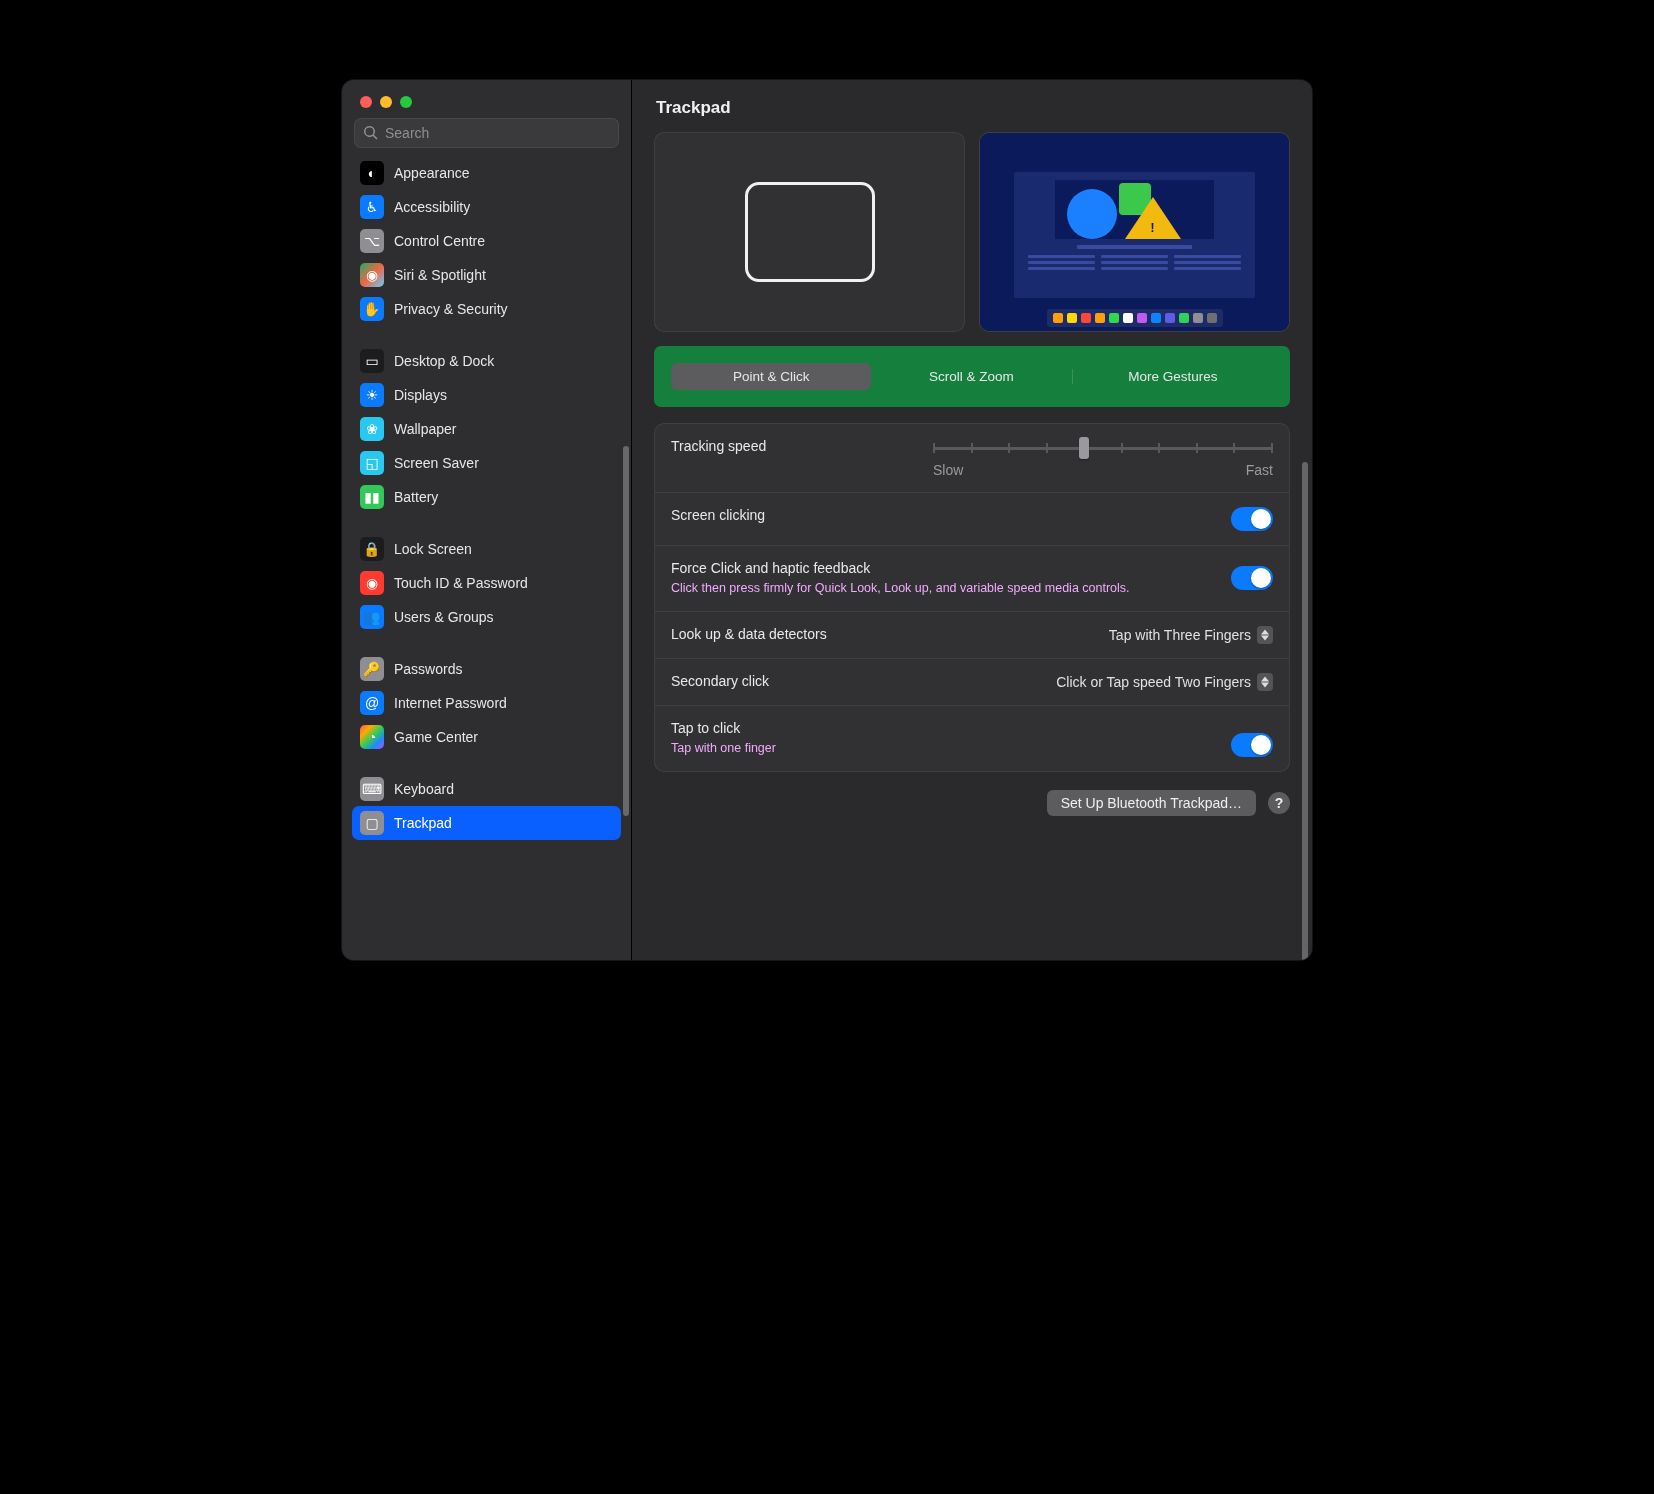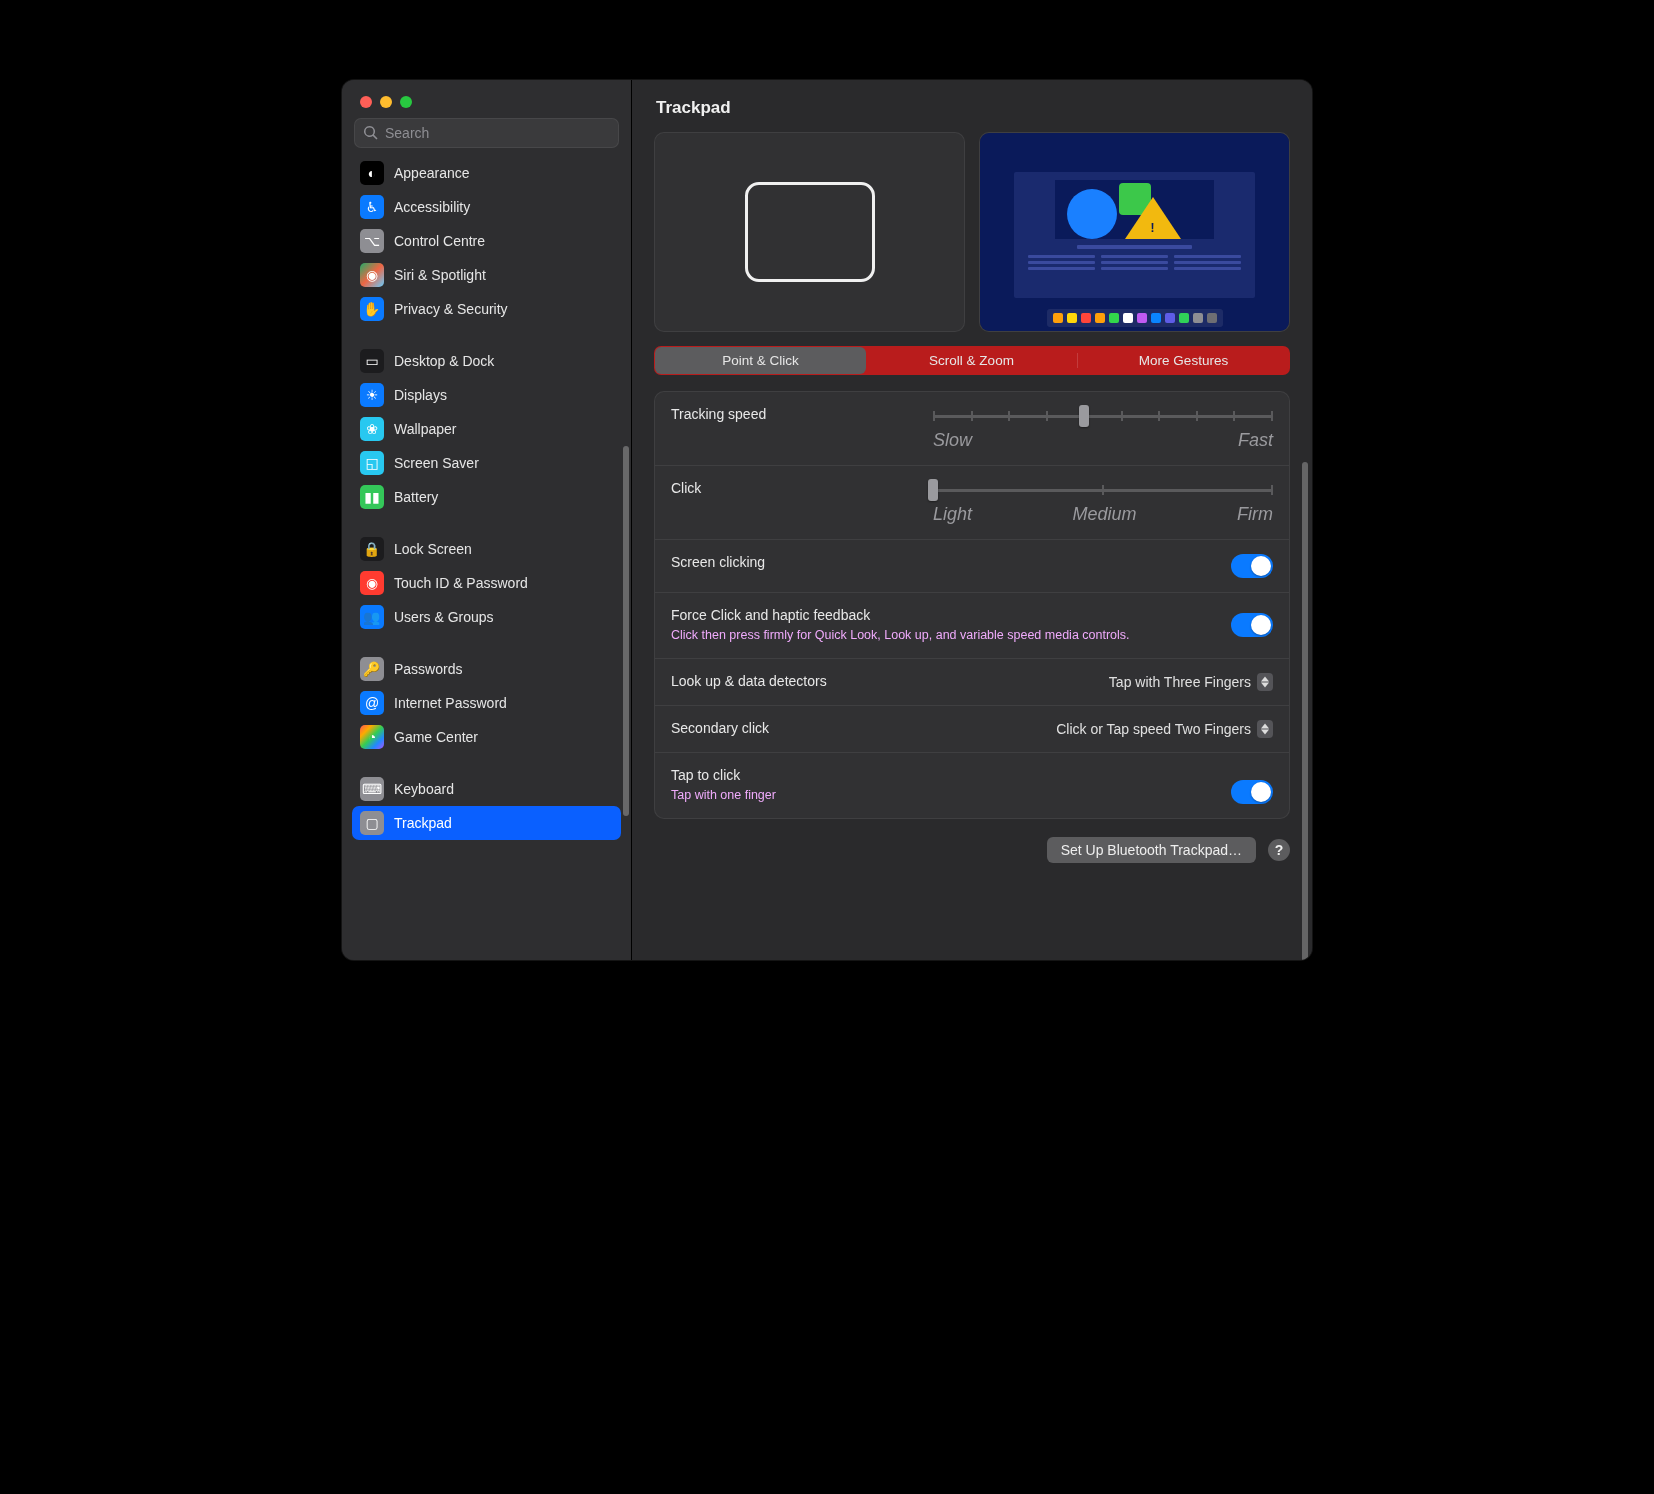--- a/index.html
+++ b/index.html
@@ -174,23 +174,23 @@
     .demo-dock {
       display:flex; gap:4px; margin-top:auto; padding:4px 6px;
       background: rgba(255,255,255,0.08); border-radius:3px;
       position:absolute; bottom:4px;
     }
     .demo-dock span { width:10px; height:10px; border-radius:2px; }
 
     
     .tabs {
       display: flex;
-      background: #b91c1c;
+      background: #15803d;
       border-radius: 7px;
-      padding: 1px;
+      padding: 17px;
       margin-bottom: 16px;
       position: relative;
     }
     .tab {
       flex: 1;
       text-align: center;
       padding: 6px 0;
       font-size: 13.5px;
       color: #e6e6e6;
       border-radius: 6px;
@@ -271,23 +271,22 @@
       position: absolute;
       width: 10px; height: 22px;
       background: #9a9a9e;
       border-radius: 3px;
       top: -1px;
       transform: translateX(-50%);
       box-shadow: 0 1px 2px rgba(0,0,0,0.4);
     }
     .slider-labels {
       display: flex; justify-content: space-between;
-      color: #9a9a9e; font-size: 18px;
+      color: #9a9a9e; font-size: 14px;
       margin-top: 2px;
-      font-style: italic;
     }
 
     
     .toggle {
       width: 42px; height: 24px;
       border-radius: 12px;
       position: relative;
     }
     .toggle.on { background: #0a7aff; }
     .toggle-knob {
@@ -520,39 +519,20 @@
                 </div>
               <div class="slider-thumb" id="thumb-tracking" style="left: 44.4444%;"></div>
             </div>
             <div class="slider-labels">
               <span>Slow</span>
               <span>Fast</span>
             </div>
           </div>
         </div>
 
-        <div class="row">
-          <div class="row-label">Click</div>
-          <div class="slider-wrap">
-            <div class="slider-track">
-              <div class="slider-line"></div>
-              <div class="slider-ticks" id="ticks-click">
-                  <span></span>
-                  <span></span>
-                  <span></span>
-                </div>
-              <div class="slider-thumb" id="thumb-click" style="left: 0%;"></div>
-            </div>
-            <div class="slider-labels">
-              <span>Light</span>
-              <span>Medium</span>
-              <span>Firm</span>
-            </div>
-          </div>
-        </div>
 
         <div class="row">
           <div class="row-label-wrap">
             <div class="row-label">Screen clicking</div>
           </div>
           <div class="row-control">
             <div class="toggle on">
                 <div class="toggle-knob"></div>
               </div>
           </div>

